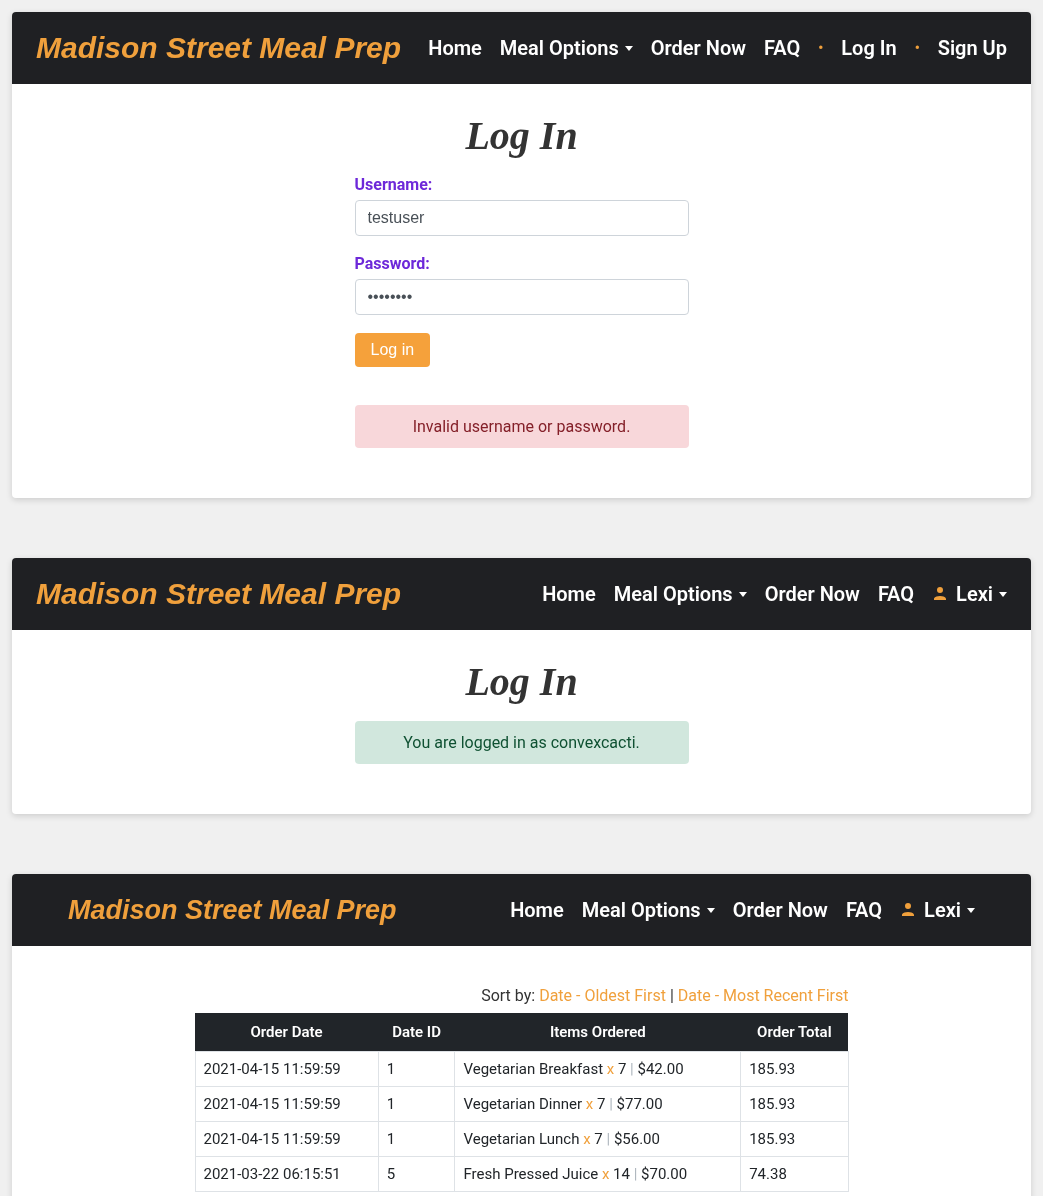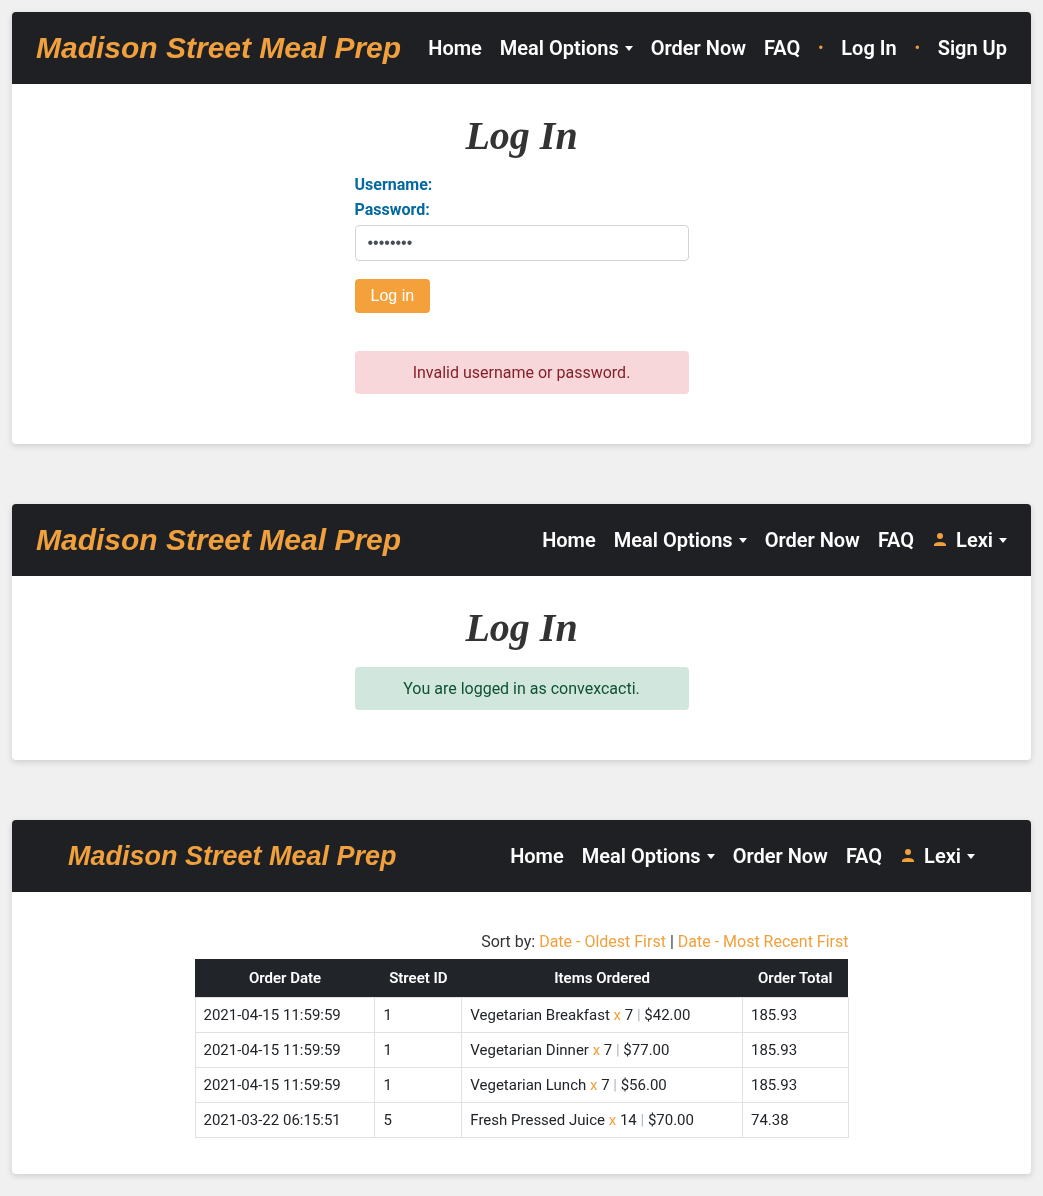--- a/index.html
+++ b/index.html
@@ -76,21 +76,21 @@
     color: #333;
     margin: 8px 0 16px;
   }
   .form-wrap {
     max-width: 334px;
     margin: 0 auto;
   }
   .form-label {
     font-weight: 700;
     font-size: 16px;
-    color: #0369a1;
+    color: #6d28d9;
     display: block;
     margin-bottom: 6px;
   }
   .form-control {
     width: 100%;
     padding: 8px 12px;
     font-size: 16px;
     border: 1px solid #ced4da;
     border-radius: 4px;
     color: #495057;
@@ -171,20 +171,21 @@
       <span class="dot">•</span>
       <span class="nav-link">Log In</span>
       <span class="dot">•</span>
       <span class="nav-link">Sign Up</span>
     </div>
   </div>
   <div class="content">
     <h1 class="page-title">Log In</h1>
     <div class="form-wrap">
       <label class="form-label">Username:</label>
+      <input class="form-control" type="text" value="testuser" style="">
       <label class="form-label">Password:</label>
       <input class="form-control" type="password" value="••••••••" style="">
       <button class="btn-login">Log in</button>
       <div class="alert alert-danger">Invalid username or password.</div>
     </div>
   </div>
 </div>
 
 <div class="card">
   <div class="navbar">
@@ -241,21 +242,21 @@
       <div class="sort-row">
         <span>Sort by: </span>
         <a>Date - Oldest First</a>
         <span> | </span>
         <a>Date - Most Recent First</a>
       </div>
       <table>
         <thead>
           <tr>
             <th>Order Date</th>
-            <th>Street ID</th>
+            <th>Date ID</th>
             <th>Items Ordered</th>
             <th>Order Total</th>
           </tr>
         </thead>
         <tbody id="orders-body">
             <tr>
               <td>2021-04-15 11:59:59</td>
               <td>1</td>
               <td>Vegetarian Breakfast <span class="x-sym">x</span> 7 <span class="pipe">|</span> $42.00</td>
               <td>185.93</td>

